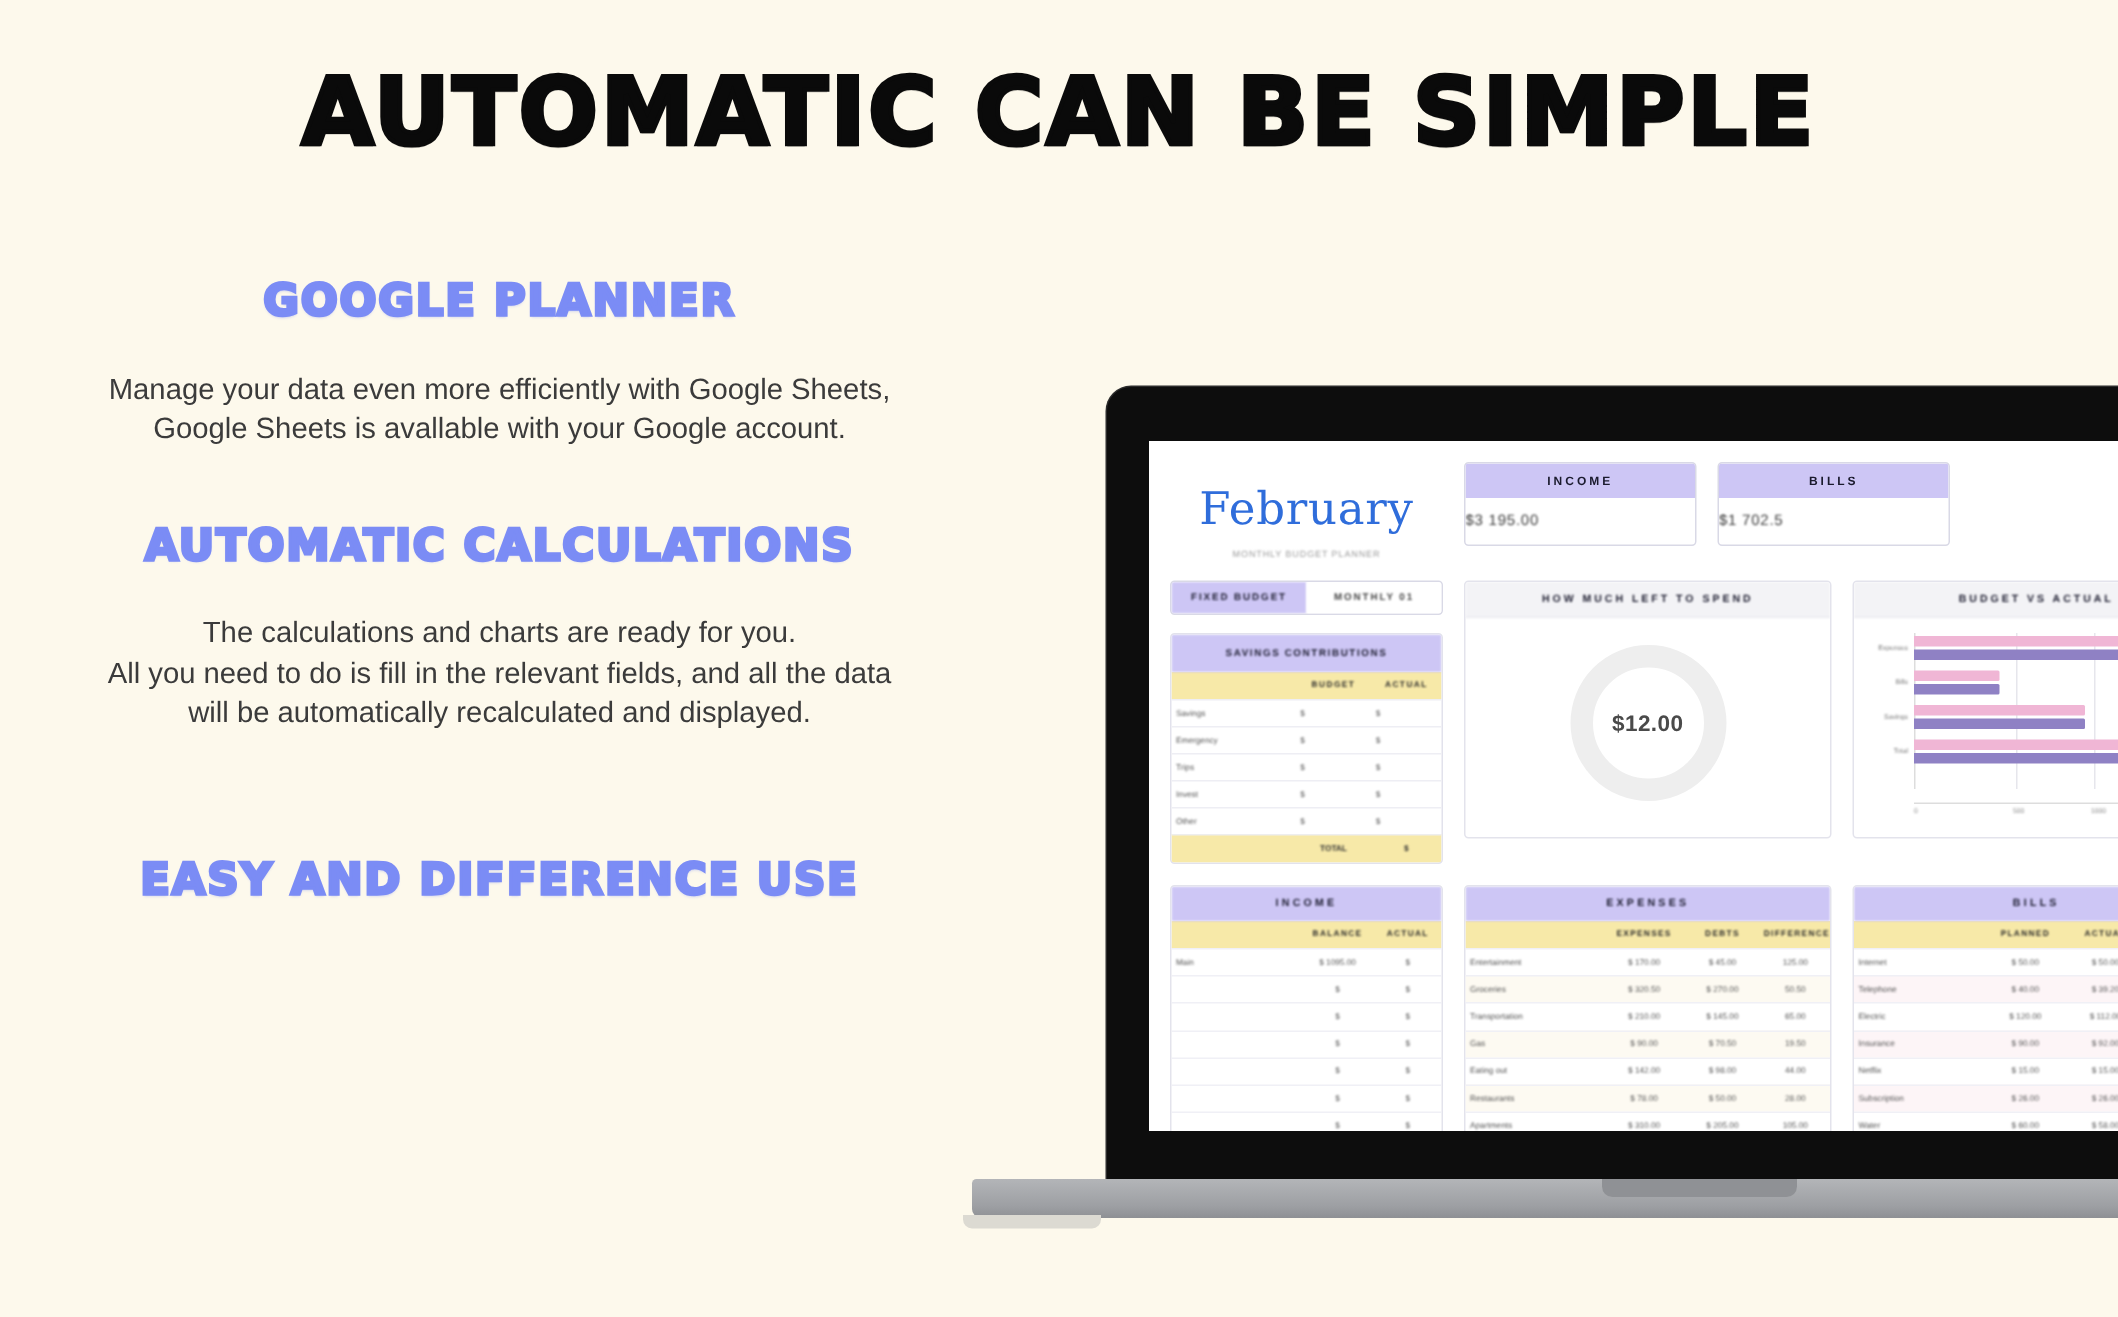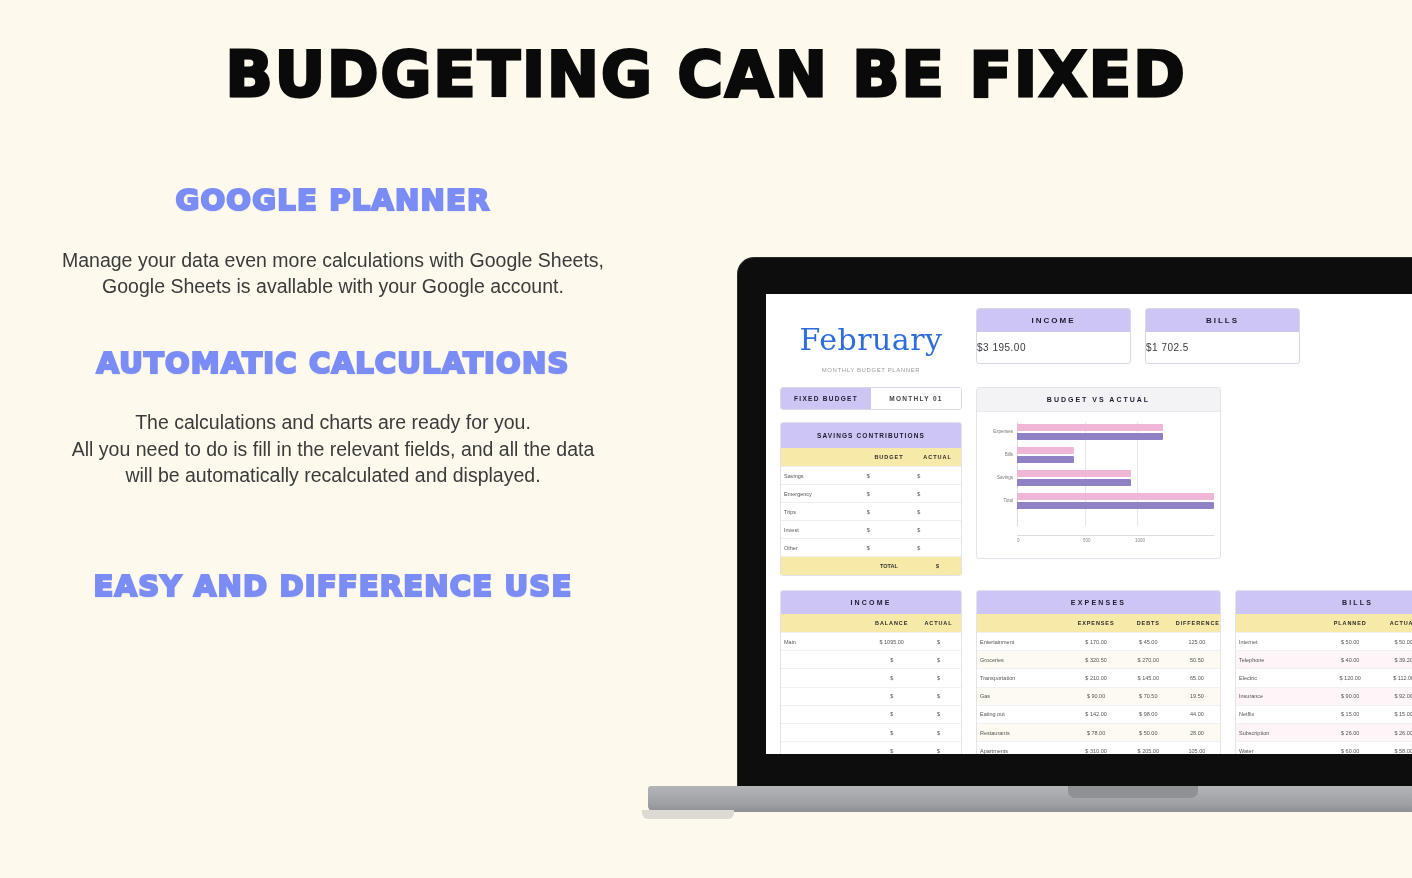--- a/index.html
+++ b/index.html
@@ -176,27 +176,27 @@
   .t-exp { width: 245px; }
   .t-exp .c1 { width: 38%; } .t-exp .c2 { width: 22%; text-align:center; } .t-exp .c3 { width: 21%; text-align:center; } .t-exp .c4 { width: 19%; text-align:center; }
   .t-bill { width: 245px; }
   .t-bill .c1 { width: 36%; } .t-bill .c2 { width: 22%; text-align:center; } .t-bill .c3 { width: 22%; text-align:center; }
 </style>
 </head>
 <body>
 
 <div id="page">
 
-  <h1 class="page-title">BUDGETING CAN BE FIXED</h1>
+  <h1 class="page-title">AUTOMATIC CAN BE SIMPLE</h1>
 
   <div class="left-col">
 
     <div class="section">
       <div class="sec-heading">GOOGLE PLANNER</div>
-      <div class="sec-body" style="white-space:pre-line">Manage your data even more calculations with Google Sheets,
+      <div class="sec-body" style="white-space:pre-line">Manage your data even more efficiently with Google Sheets,
 Google Sheets is avallable with your Google account.</div>
     </div>
 
     <div class="gap-a"></div>
 
     <div class="section">
       <div class="sec-heading">AUTOMATIC CALCULATIONS</div>
       <div class="sec-body" style="white-space:pre-line">The calculations and charts are ready for you.
 All you need to do is fill in the relevant fields, and all the data
 will be automatically recalculated and displayed.</div>
@@ -278,20 +278,28 @@
                   <div class="mt-c3">$</div>
                 </div>
                 <div class="mt-foot">
                   <div class="mt-c1"></div>
                   <div class="mt-c2">TOTAL</div>
                   <div class="mt-c3">$</div>
                 </div>
               </div>
             </div>
 
+            <div class="panel donut-panel">
+              <div class="panel-head">HOW MUCH LEFT TO SPEND</div>
+              <div class="donut-wrap">
+                <div class="donut">
+                  <span class="donut-val">$12.00</span>
+                </div>
+              </div>
+            </div>
 
             <div class="panel chart-panel">
               <div class="panel-head">BUDGET VS ACTUAL</div>
               <div class="chart-area">
                 <div class="y-axis"></div>
                 <div class="grid-line" style="left:108px;"></div>
                 <div class="grid-line" style="left:160px;"></div>
 
                 <div class="bar-group">
                   <div class="bar-label">Expenses</div>

